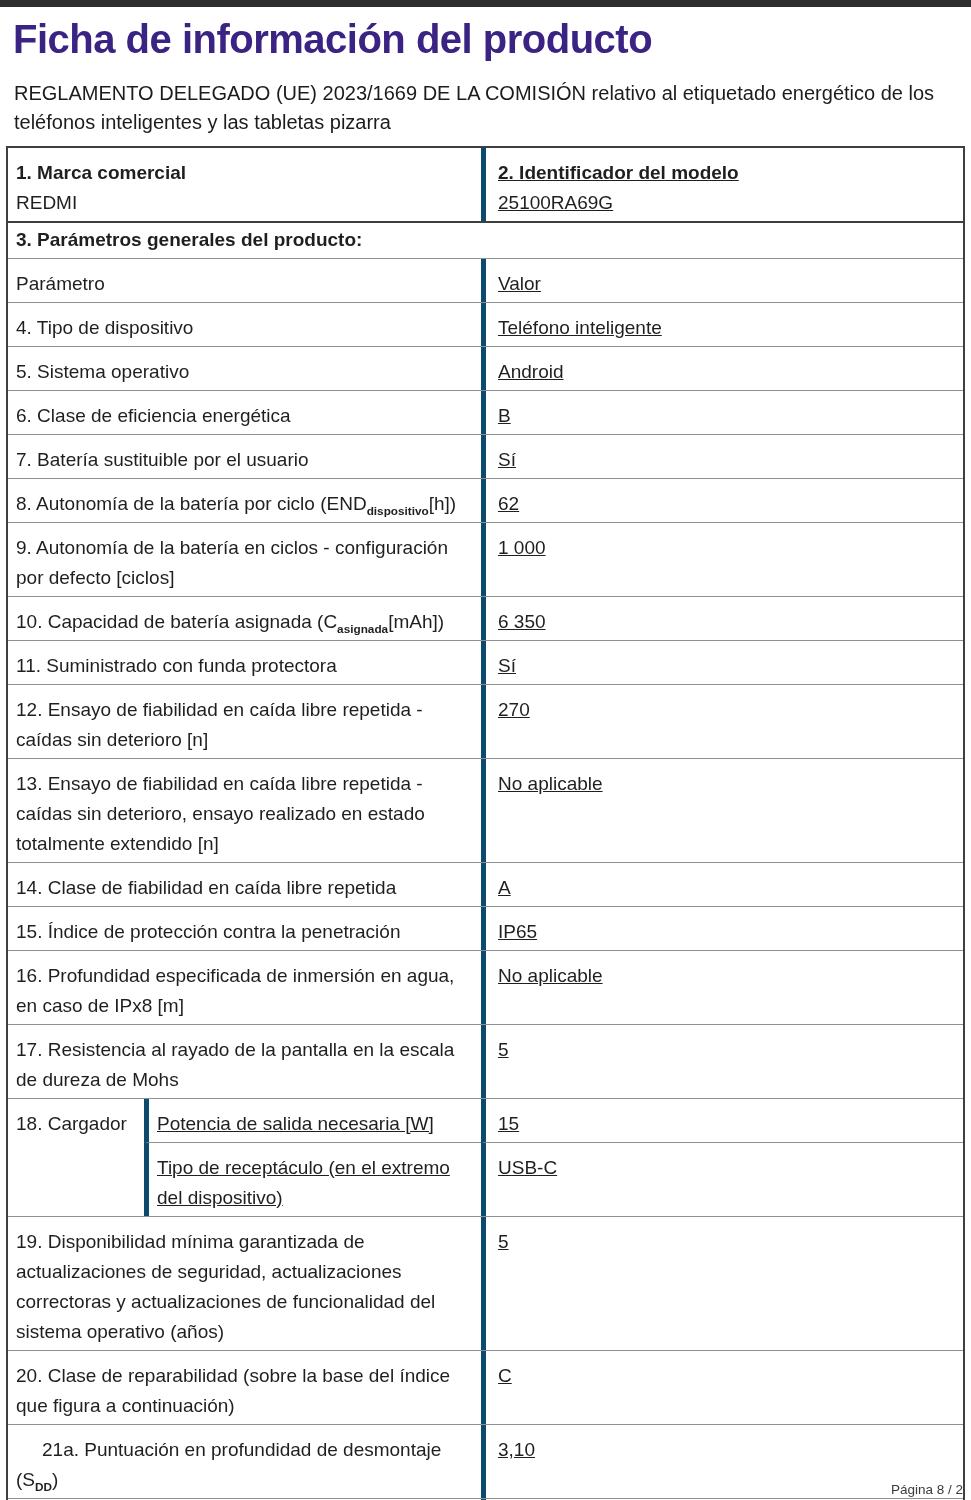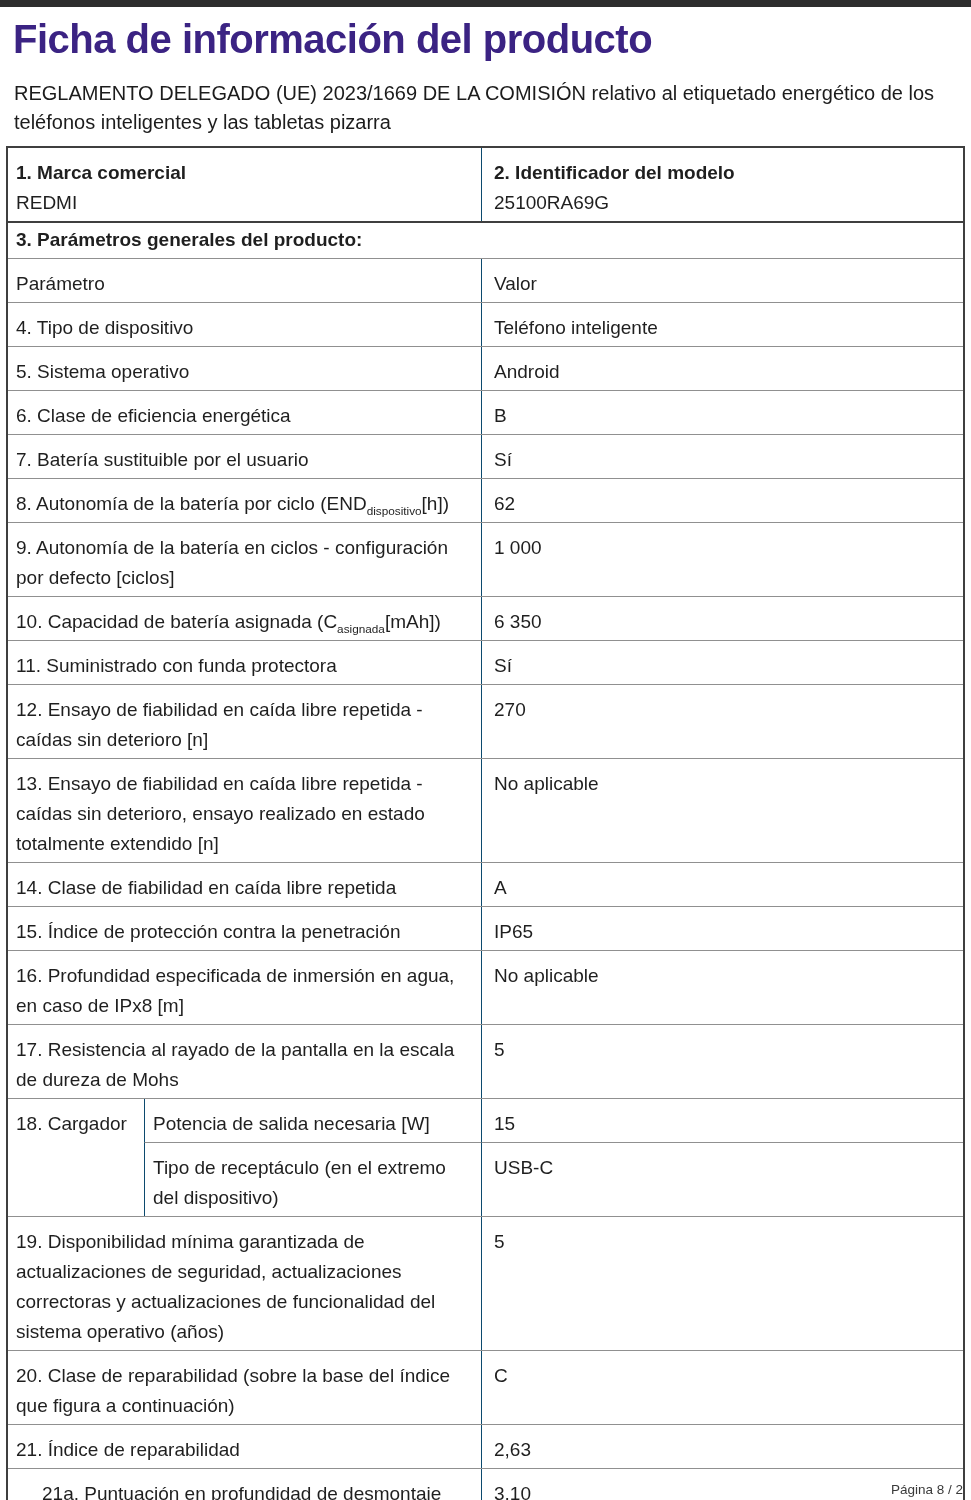--- a/index.html
+++ b/index.html
@@ -44,29 +44,29 @@
     border-top: 1px solid #909090;
   }
   .row:first-child { border-top: none; }
   .row.heavy { border-top: 2px solid #3f3f3f; }
   .cols2 { grid-template-columns: 473px 1fr; }
   .cell {
     padding: 10px 10px 3px 8px;
     line-height: 30px;
   }
   .cell.val { padding-left: 12px; }
-  .vd { border-left: 1px solid #0c4a6e; }
+  .vd { border-left: 5px solid #0c4a6e; text-decoration: underline; }
   .b { font-weight: 700; }
   .full-cell {
     padding: 2px 10px 3px 8px;
     line-height: 30px;
     font-weight: 700;
   }
   .indent { text-indent: 26px; }
-  sub { font-size: 0.62em; line-height: 0; }
+  sub { font-size: 0.62em; line-height: 0; font-weight: bold; }
   
   .charger { grid-template-columns: 136px 337px 1fr; }
   .charger .c-label { grid-row: 1 / span 2; }
   .charger .bt { border-top: 1px solid #909090; }
   .footer {
     position: absolute;
     right: 8px;
     bottom: 3px;
     font-size: 13.5px;
     color: #3a3a3a;
@@ -173,24 +173,20 @@
 
     <div class="row cols2">
       <div class="cell"><span>19. Disponibilidad mínima garantizada de actualizaciones de seguridad, actualizaciones correctoras y actualizaciones de funcionalidad del sistema operativo (años)</span></div>
       <div class="cell vd val">5</div>
     </div>
     <div class="row cols2">
       <div class="cell"><span>20. Clase de reparabilidad (sobre la base del índice que figura a continuación)</span></div>
       <div class="cell vd val">C</div>
     </div>
     <div class="row cols2">
-      <div class="cell"><span>21. Índice de reparabilidad</span></div>
-      <div class="cell vd val">2,63</div>
-    </div>
-    <div class="row cols2">
       <div class="cell indent"><span>21a. Puntuación en profundidad de desmontaje (S</span><sub>DD</sub><span>)</span></div>
       <div class="cell vd val">3,10</div>
     </div>
     <div class="row cols2">
       <div class="cell indent"><span>21b. Puntuación del (tipo de) elementos de fijación (S</span><sub>F</sub><span>)</span></div>
       <div class="cell vd val">3,00</div>
     </div>
 
   </div>
 

